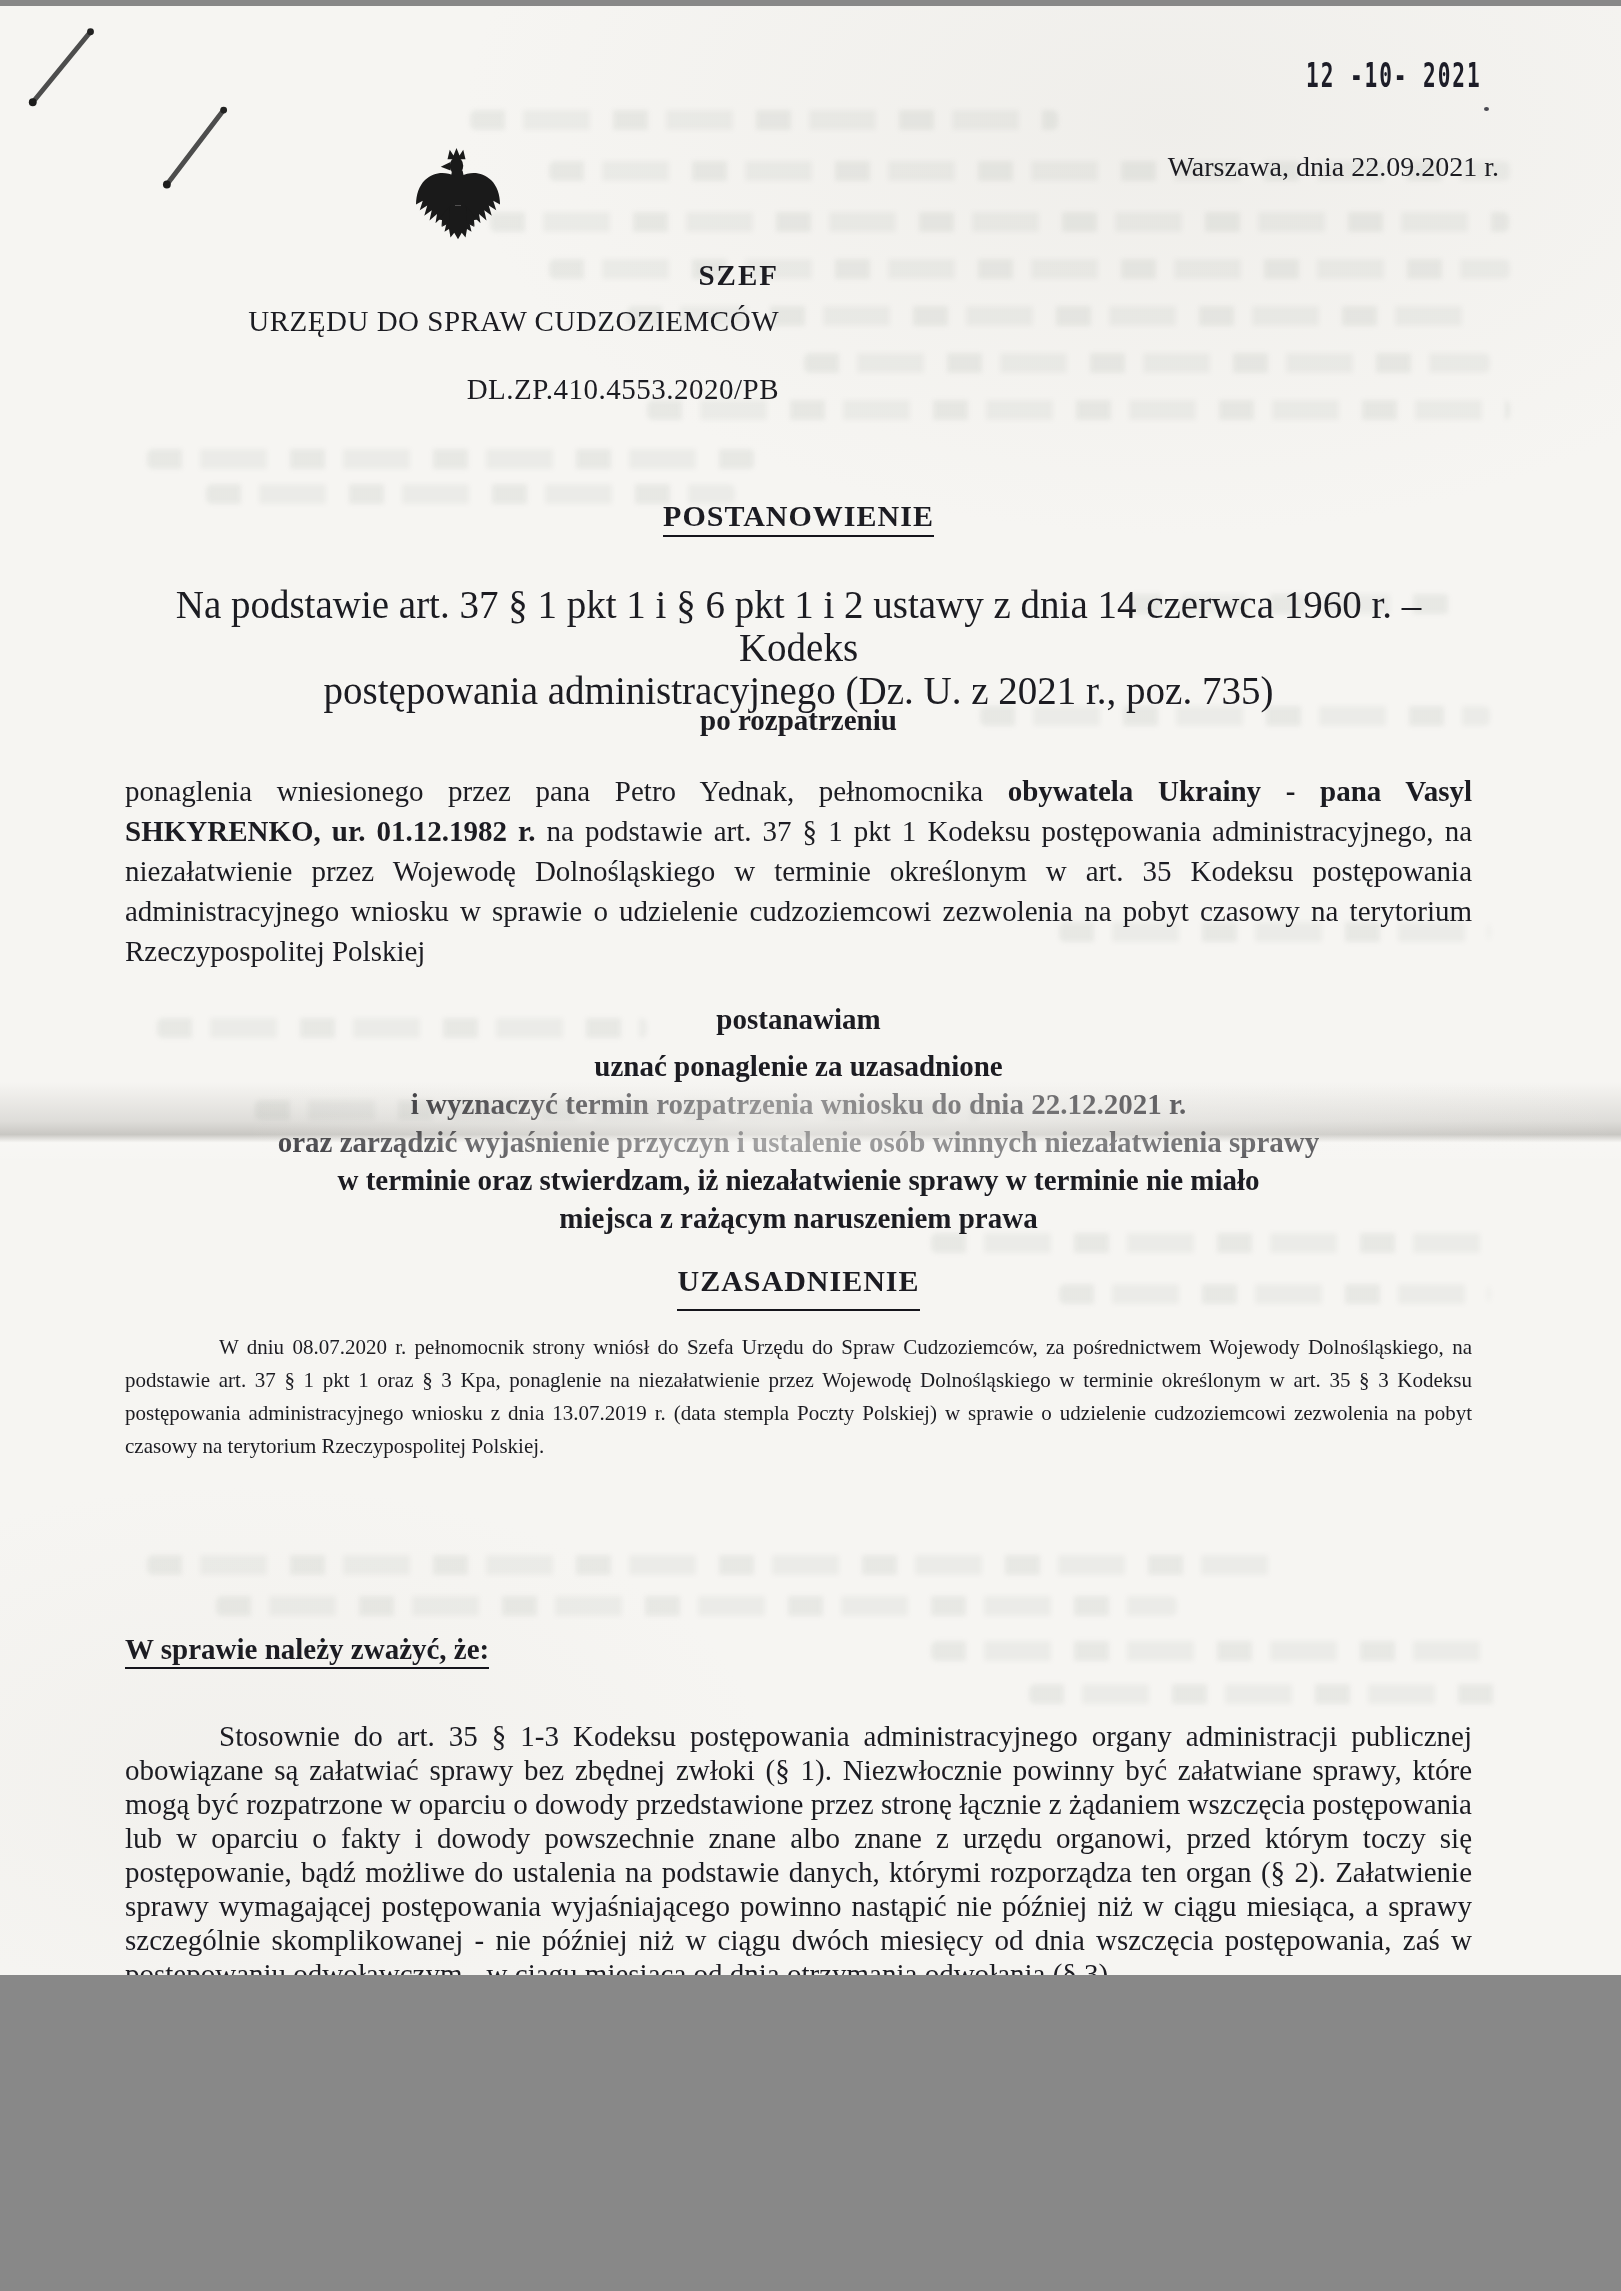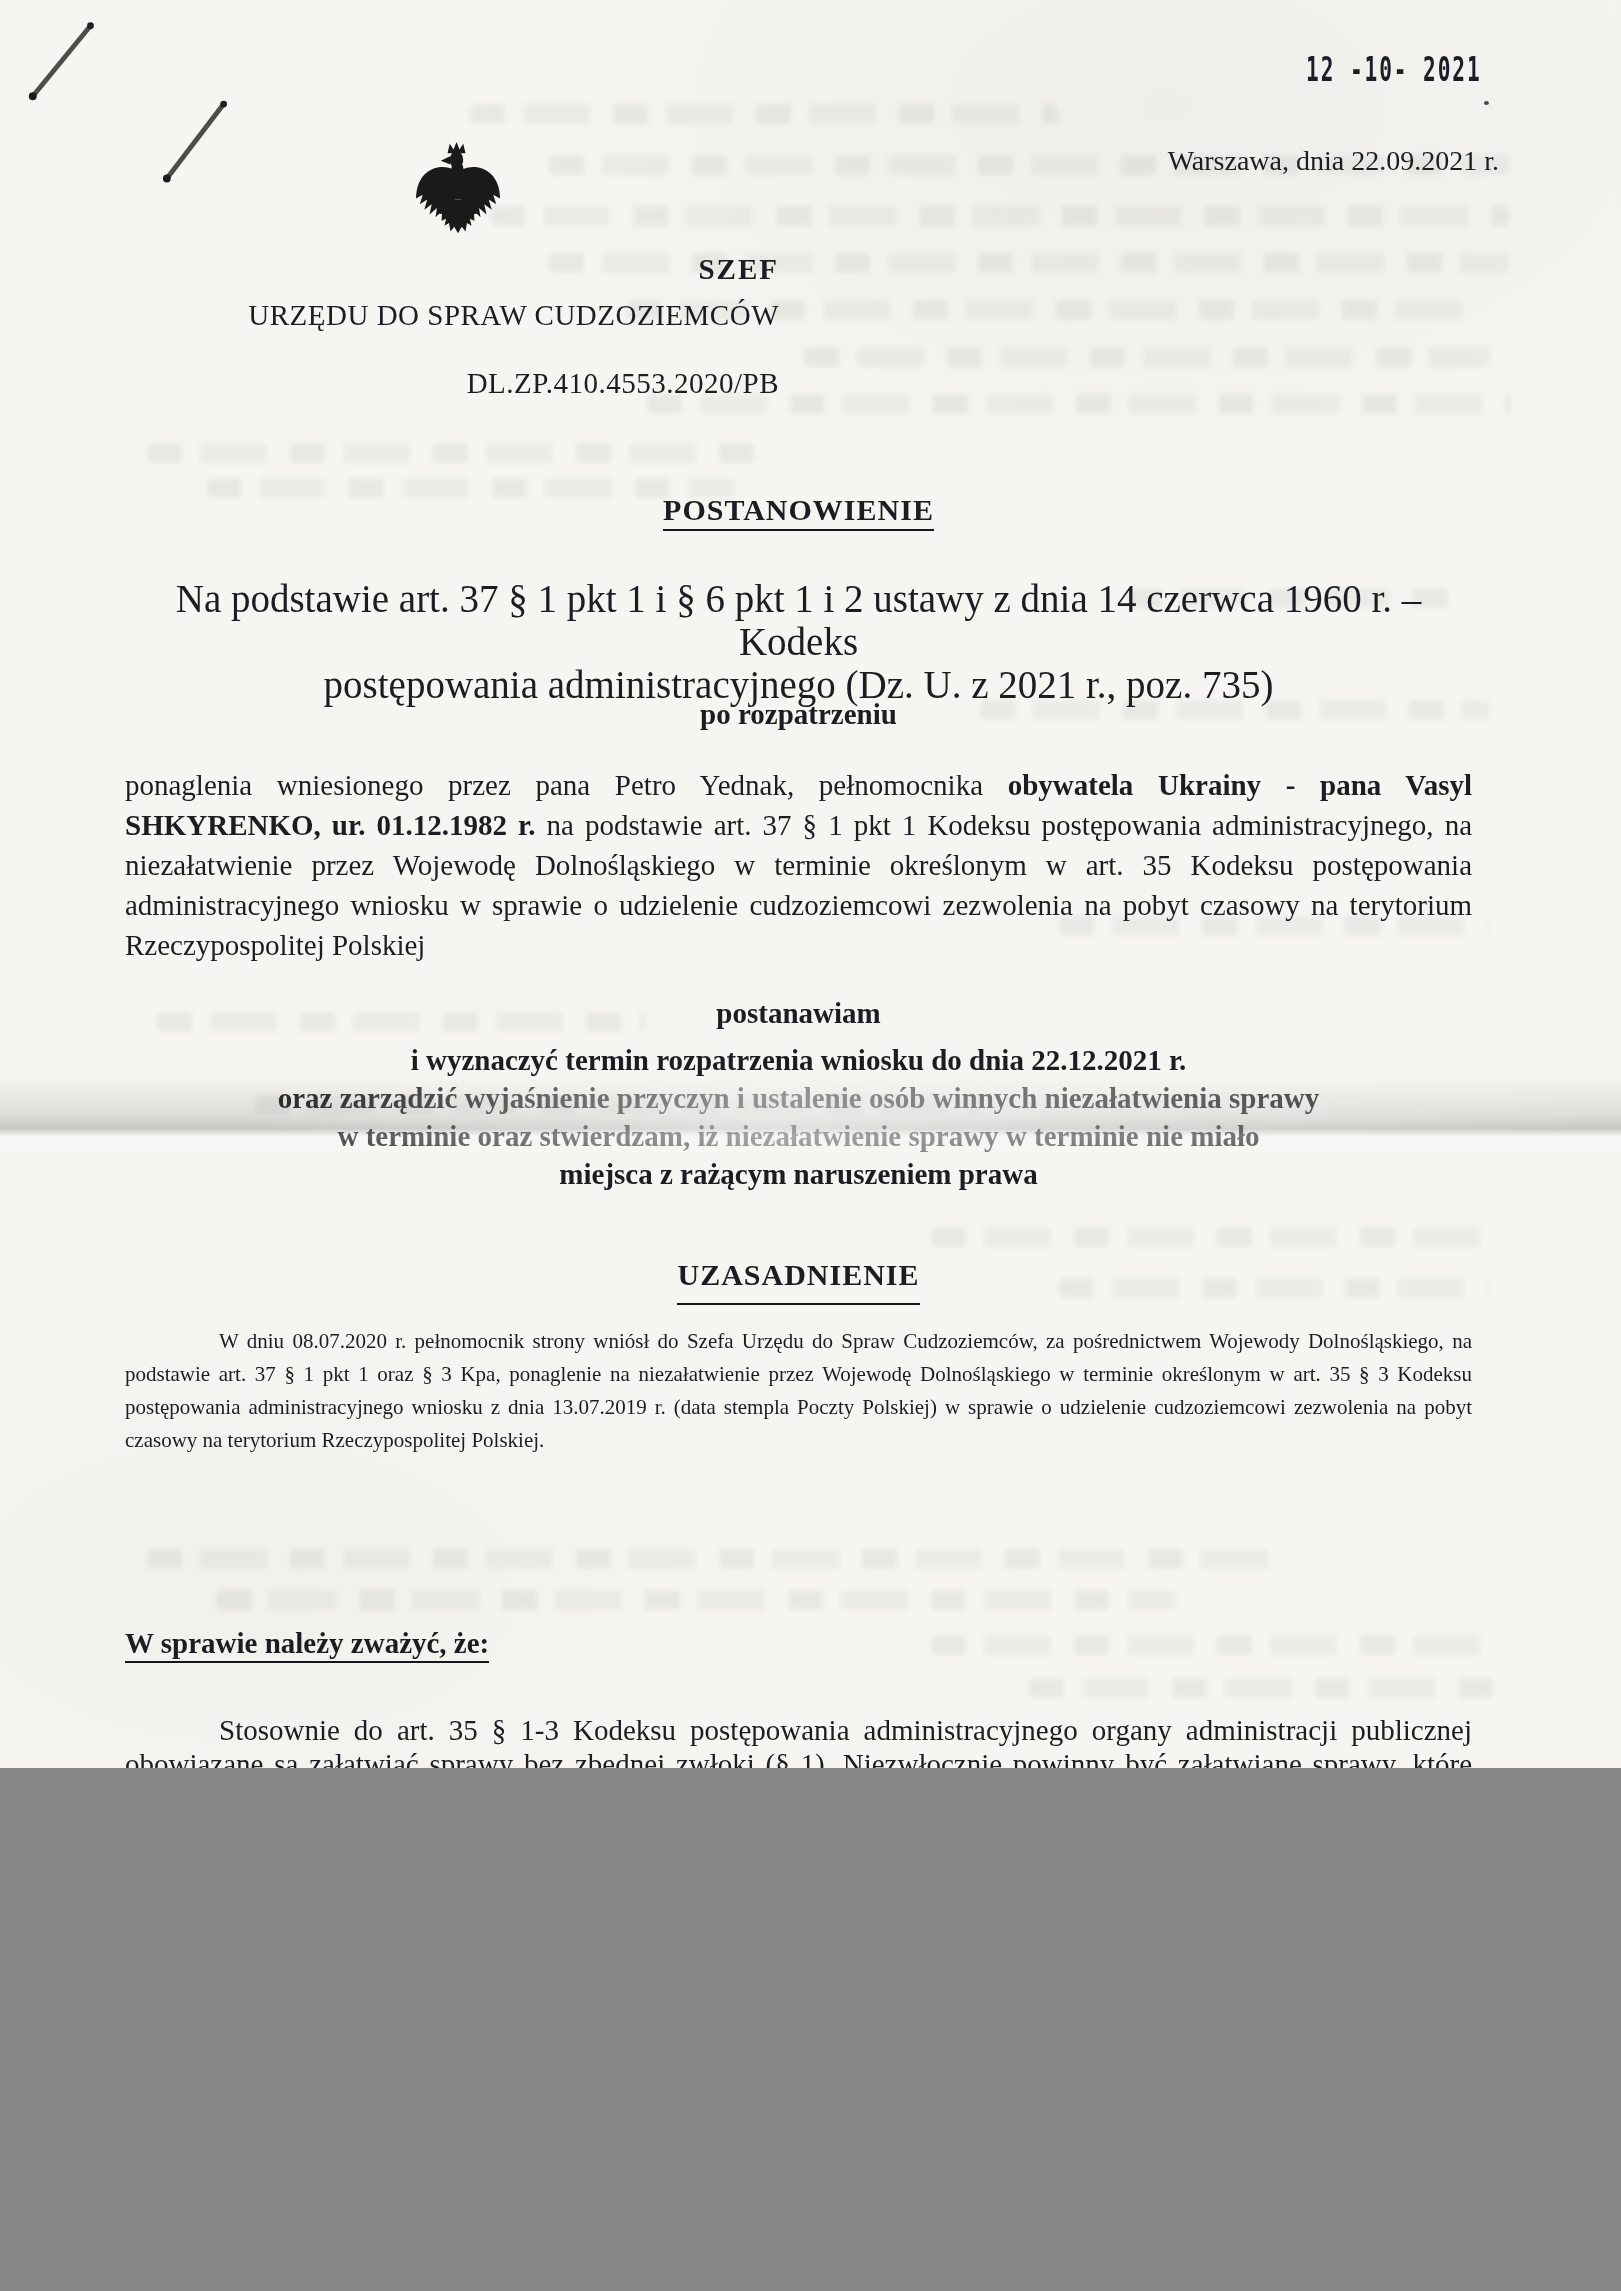--- a/index.html
+++ b/index.html
@@ -1,19 +1,19 @@
 <!DOCTYPE html>
 <html lang="pl"><head>
 <meta charset="utf-8">
 <style>
   html,body{margin:0;padding:0;background:#888;}
   .page{
     position:relative;
-    width:1621px;height:1768px;
-    margin:0 auto;
+    width:1621px;height:1969px;
+    margin:6px auto;
     background:
       radial-gradient(1176px 686px at 72% 6%, rgba(224,222,217,.30), transparent 60%),
       radial-gradient(882px 490px at 15% 90%, rgba(228,226,221,.25), transparent 60%),
       #f6f5f2;
     font-family:"Liberation Serif", serif;
     color:#1c1c22;
     overflow:hidden;
   }
   
   .pen-marks{position:absolute;left:19.6px;top:13.7px;width:235px;height:186px;}
@@ -141,20 +141,21 @@
     <div>postępowania administracyjnego (Dz. U. z 2021 r., poz. 735)</div>
   </div>
 
   <div class="content center h-small po-rozpatrzeniu" style="position:absolute">po rozpatrzeniu</div>
 
   <p class="content complaint" style="position:absolute;margin:0"><span>ponaglenia wniesionego przez pana Petro Yednak, pełnomocnika </span><b>obywatela Ukrainy - pana Vasyl SHKYRENKO, ur. 01.12.1982 r.</b><span> na podstawie art. 37 § 1 pkt 1 Kodeksu postępowania administracyjnego, na niezałatwienie przez Wojewodę Dolnośląskiego w terminie określonym w art. 35 Kodeksu postępowania administracyjnego wniosku w sprawie o udzielenie cudzoziemcowi zezwolenia na pobyt czasowy na terytorium Rzeczypospolitej Polskiej</span></p>
 
   <div class="content center h-small postanawiam" style="position:absolute">postanawiam</div>
 
   <div class="content center decision-lines" style="position:absolute">
+    <div>uznać ponaglenie za uzasadnione</div>
     <div>i wyznaczyć termin rozpatrzenia wniosku do dnia 22.12.2021 r.</div>
     <div>oraz zarządzić wyjaśnienie przyczyn i ustalenie osób winnych niezałatwienia sprawy</div>
     <div>w terminie oraz stwierdzam, iż niezałatwienie sprawy w terminie nie miało</div>
     <div>miejsca z rażącym naruszeniem prawa</div>
   </div>
 
   <div class="fold-band"></div>
 
   <div class="content center uzasadnienie" style="position:absolute">
     <span>UZASADNIENIE</span>

